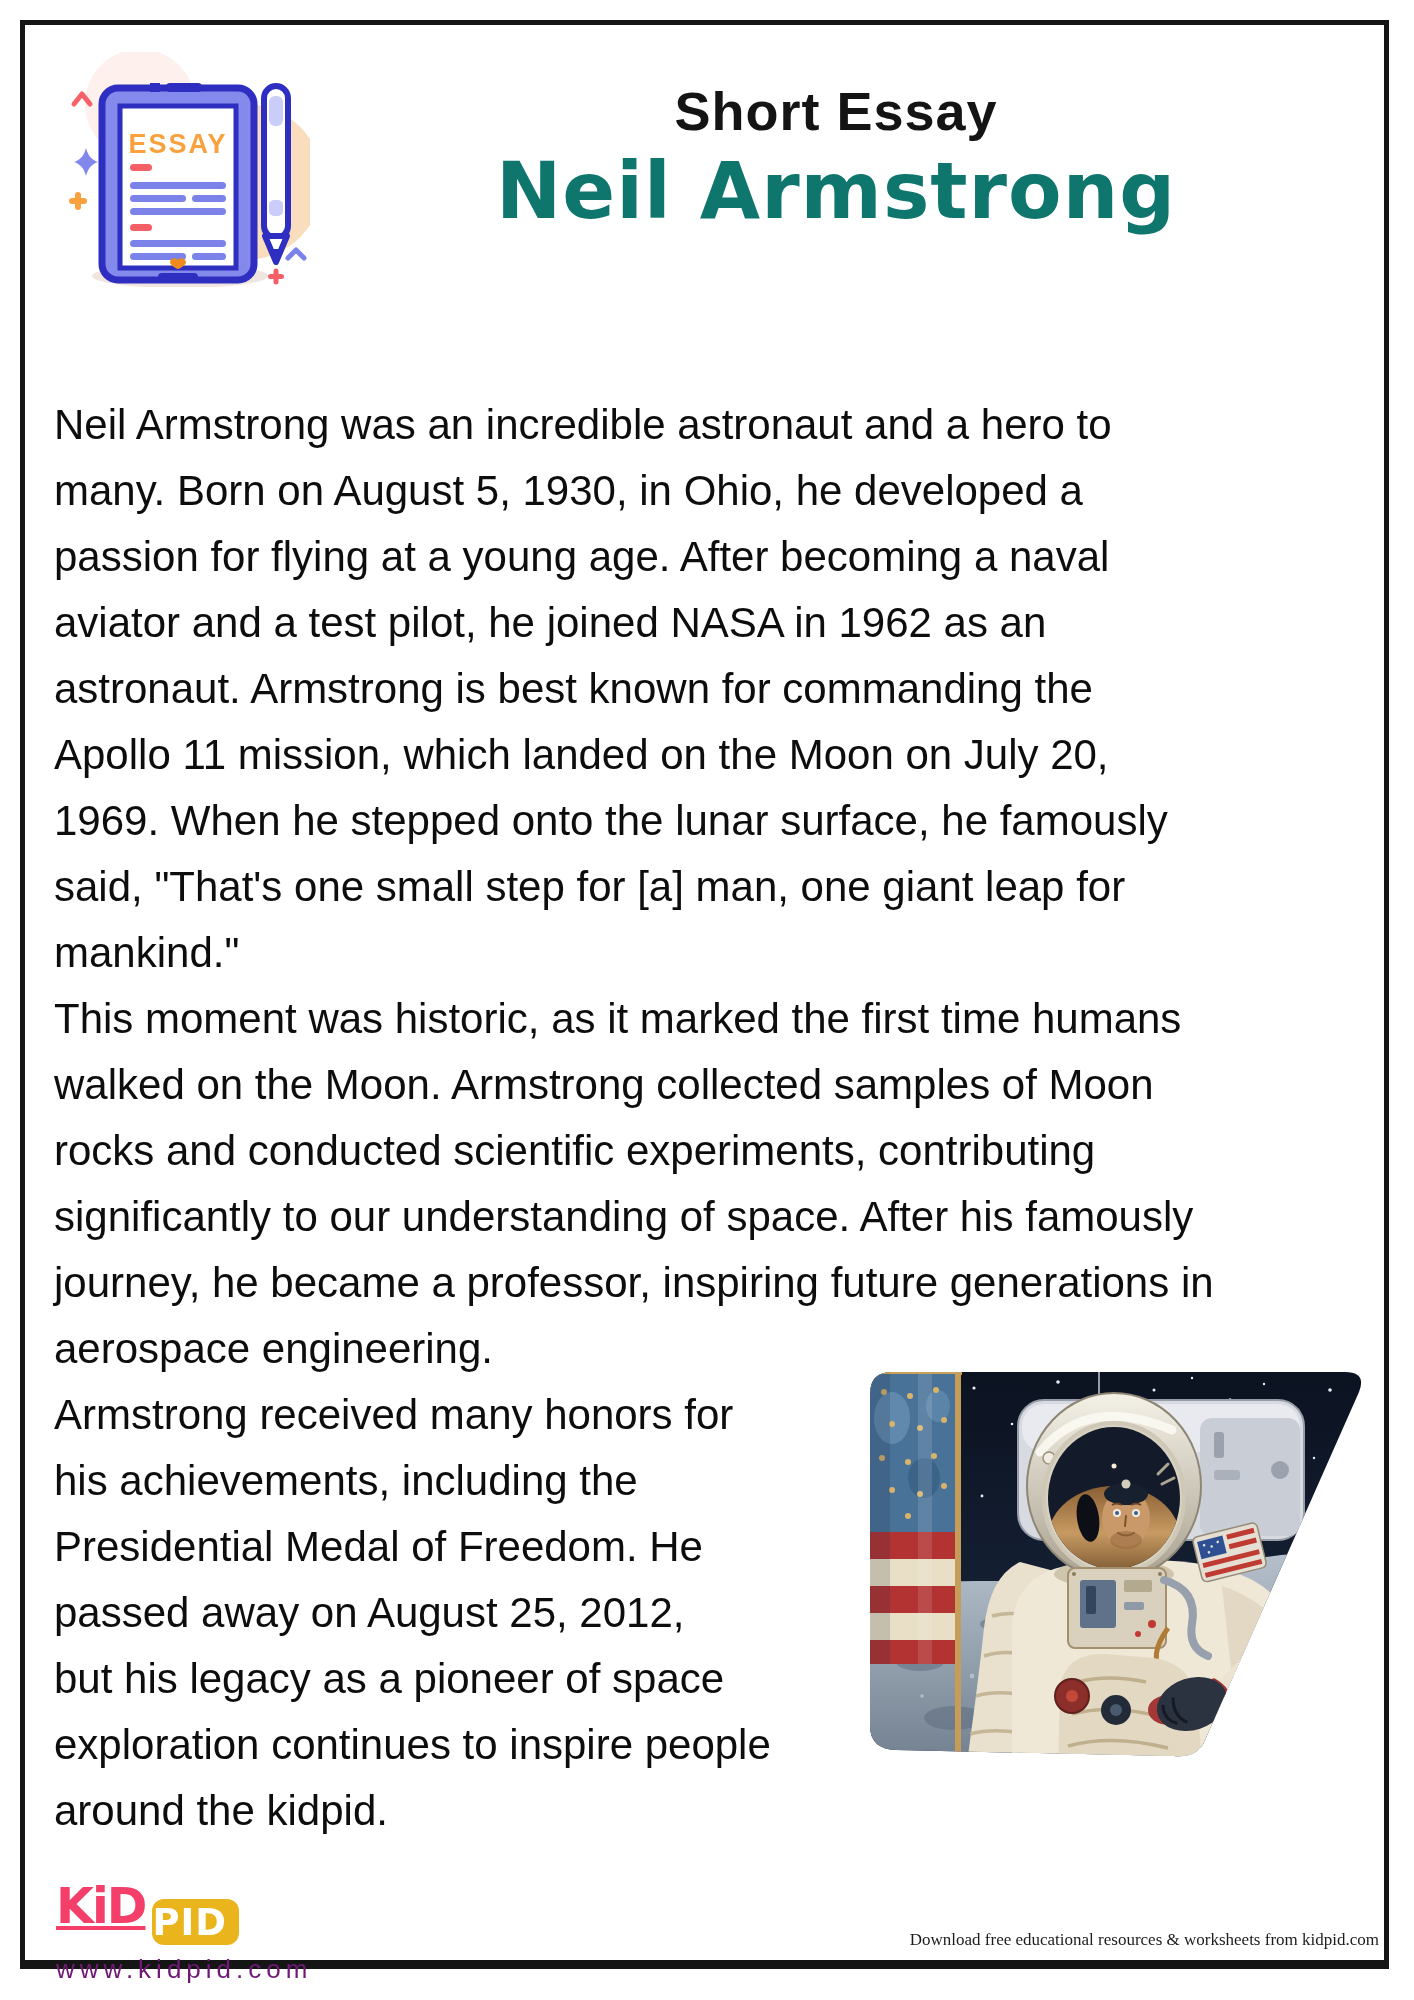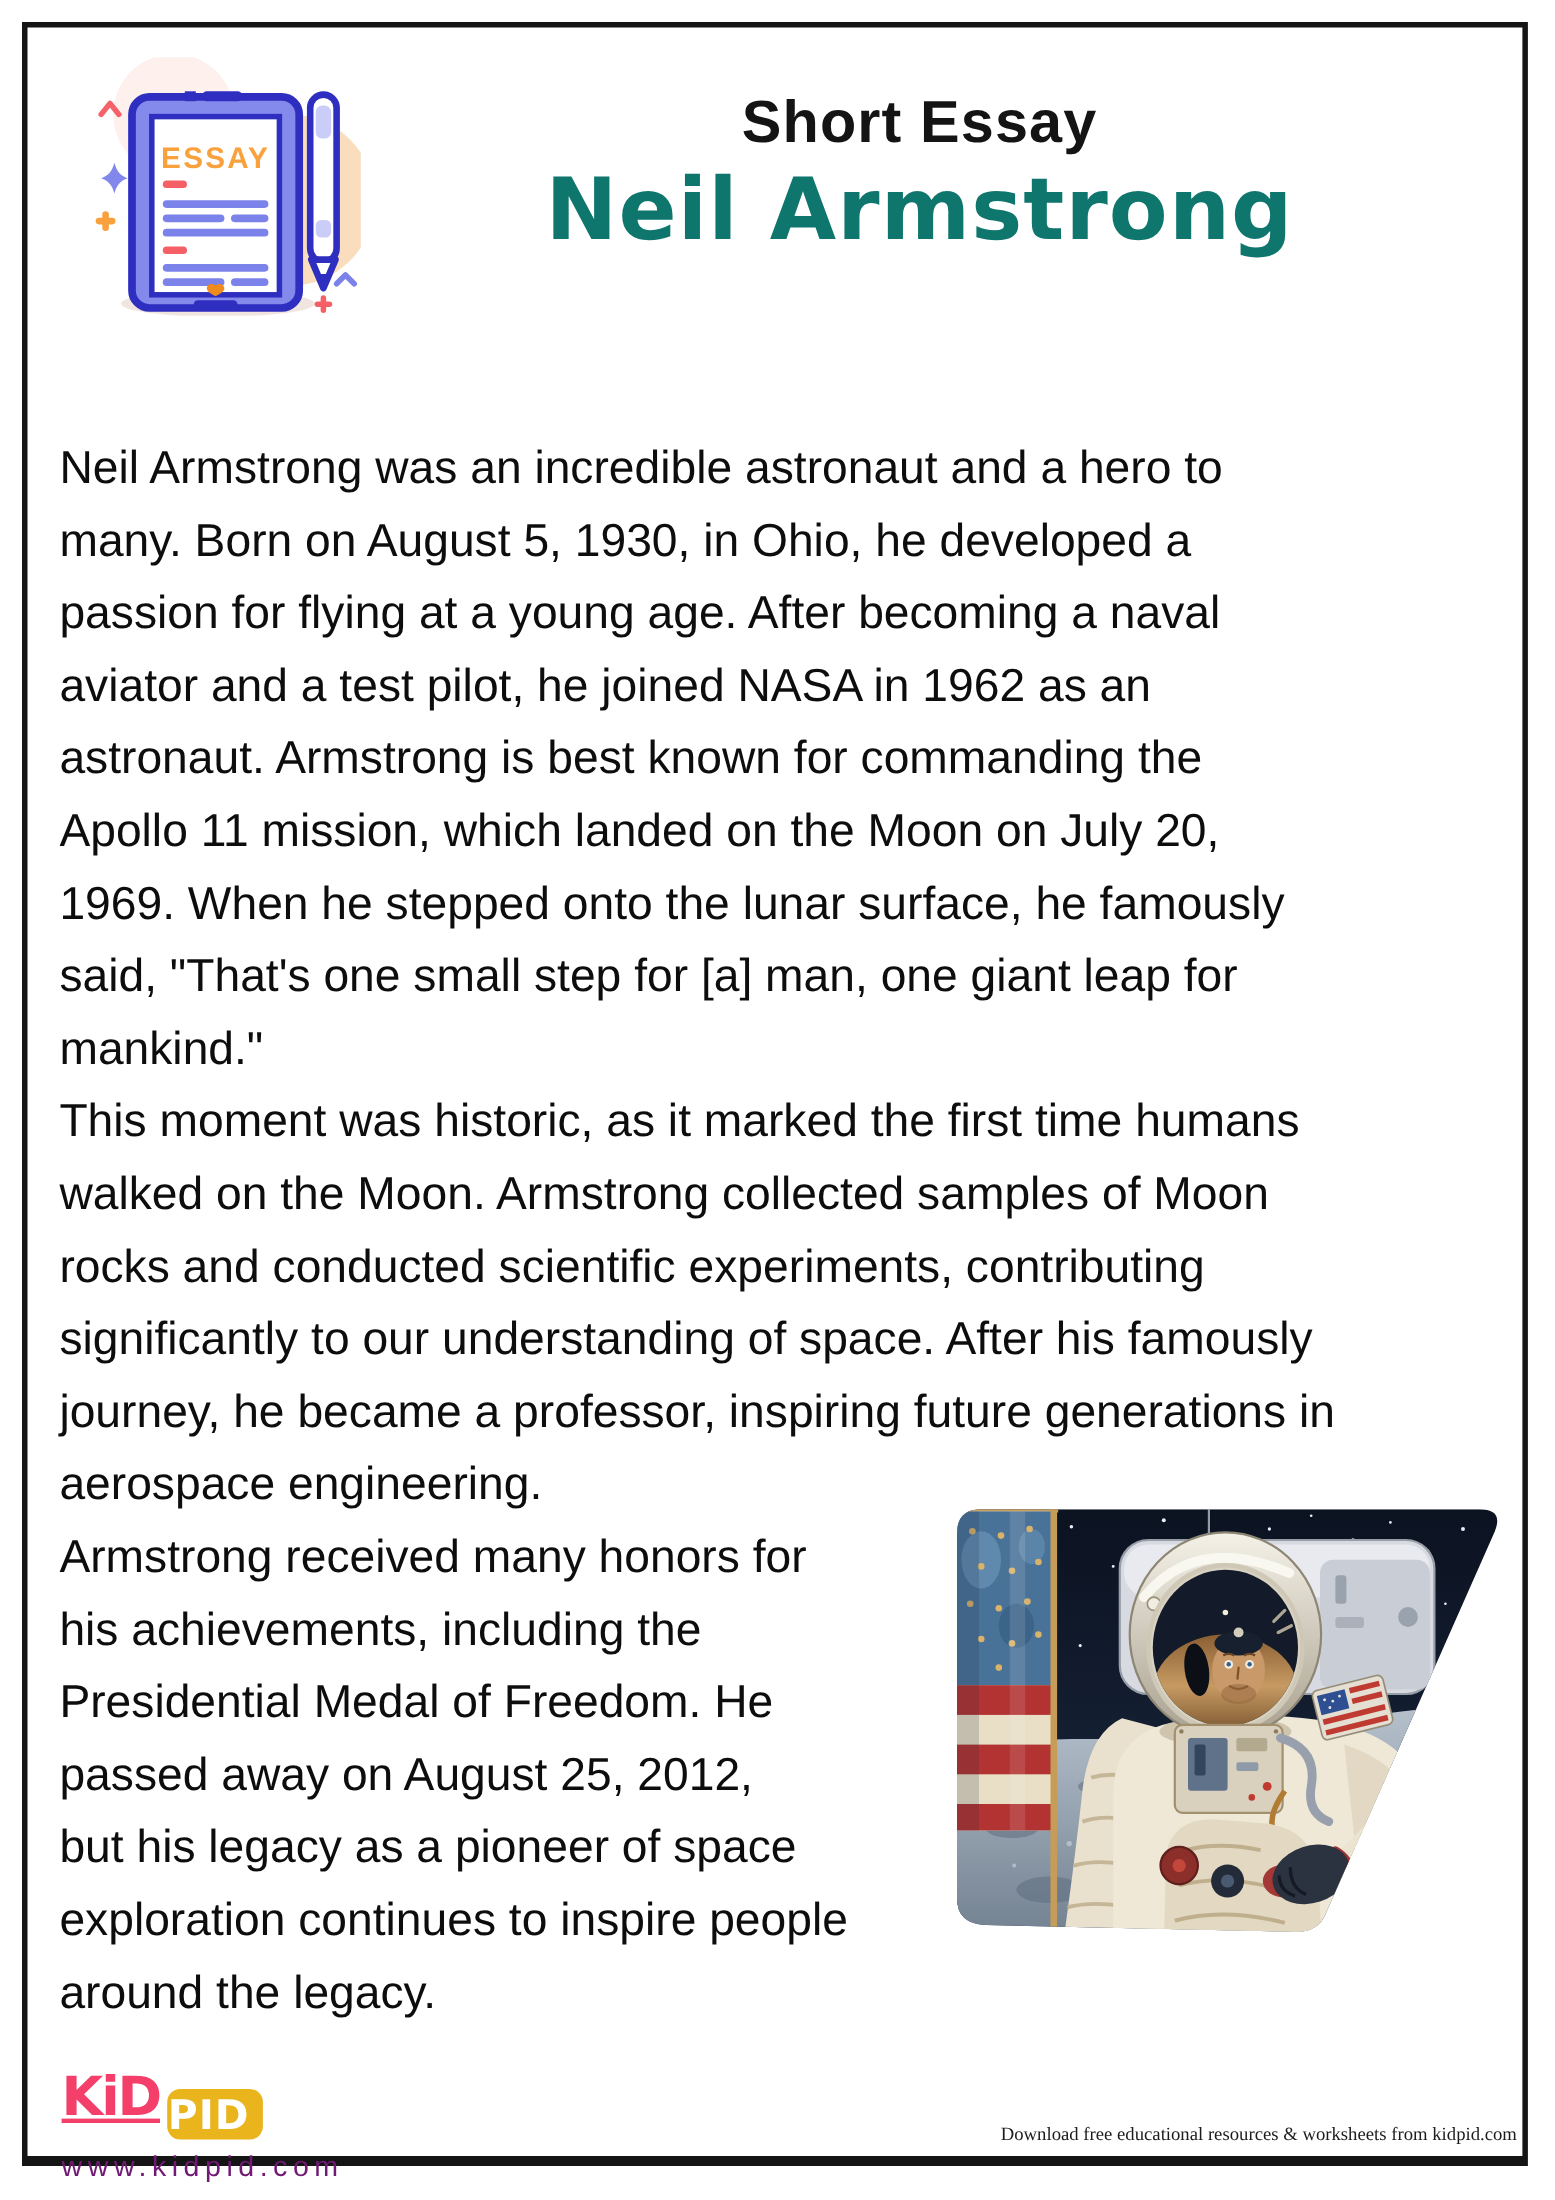--- a/index.html
+++ b/index.html
@@ -1,20 +1,20 @@
 <!DOCTYPE html>
 <html><head>
 <meta charset="utf-8">
 <style>
   html,body{margin:0;padding:0;background:#ffffff;}
   .page{position:relative;width:1414px;height:2000px;background:#ffffff;overflow:hidden;
         font-family:"Liberation Sans",sans-serif;color:#101010;}
   .frame{position:absolute;left:20px;top:20px;width:1369px;height:1949px;box-sizing:border-box;
          border:5px solid #151515;border-bottom-width:9px;}
-  .icon-wrap{position:absolute;left:58px;top:52px;width:270px;height:235px;}
+  .icon-wrap{position:absolute;left:40px;top:52px;width:270px;height:235px;}
   .header{position:absolute;left:420px;top:84px;width:832px;text-align:center;}
   .kicker{font-size:54px;font-weight:600;color:#141414;letter-spacing:1px;line-height:1;}
   .title{margin-top:14px;font-family:"DejaVu Sans","Liberation Sans",sans-serif;
          font-size:78px;font-weight:800;color:#0f766e;letter-spacing:1px;line-height:1;}
   .essay{position:absolute;left:54px;top:392px;width:1314px;}
   .ln{font-size:42px;line-height:66px;white-space:nowrap;color:#0d0d0d;}
   .figure{position:absolute;left:862px;top:1366px;width:512px;height:404px;}
   .logo{position:absolute;left:56px;top:1882px;}
   .logo-row{display:flex;align-items:flex-start;}
   .logo-kid{font-family:"DejaVu Sans",sans-serif;font-size:49px;font-weight:800;
@@ -98,21 +98,21 @@
       <div class="ln">journey, he became a professor, inspiring future generations in</div>
       <div class="ln">aerospace engineering.</div>
     </div>
     <div>
       <div class="ln">Armstrong received many honors for</div>
       <div class="ln">his achievements, including the</div>
       <div class="ln">Presidential Medal of Freedom. He</div>
       <div class="ln">passed away on August 25, 2012,</div>
       <div class="ln">but his legacy as a pioneer of space</div>
       <div class="ln">exploration continues to inspire people</div>
-      <div class="ln">around the legacy.</div>
+      <div class="ln">around the kidpid.</div>
     </div>
   </div>
 
   <div class="figure">
     <svg width="512" height="404" viewBox="0 0 512 404">
       <defs>
         <clipPath id="photoClip">
           <path d="M30 6 L483 6 Q505 6 497 26 L343 374 Q336 392 312 390 L34 384 Q8 383 8 360 L8 28 Q8 6 30 6 Z"></path>
         </clipPath>
         <clipPath id="visClip">

